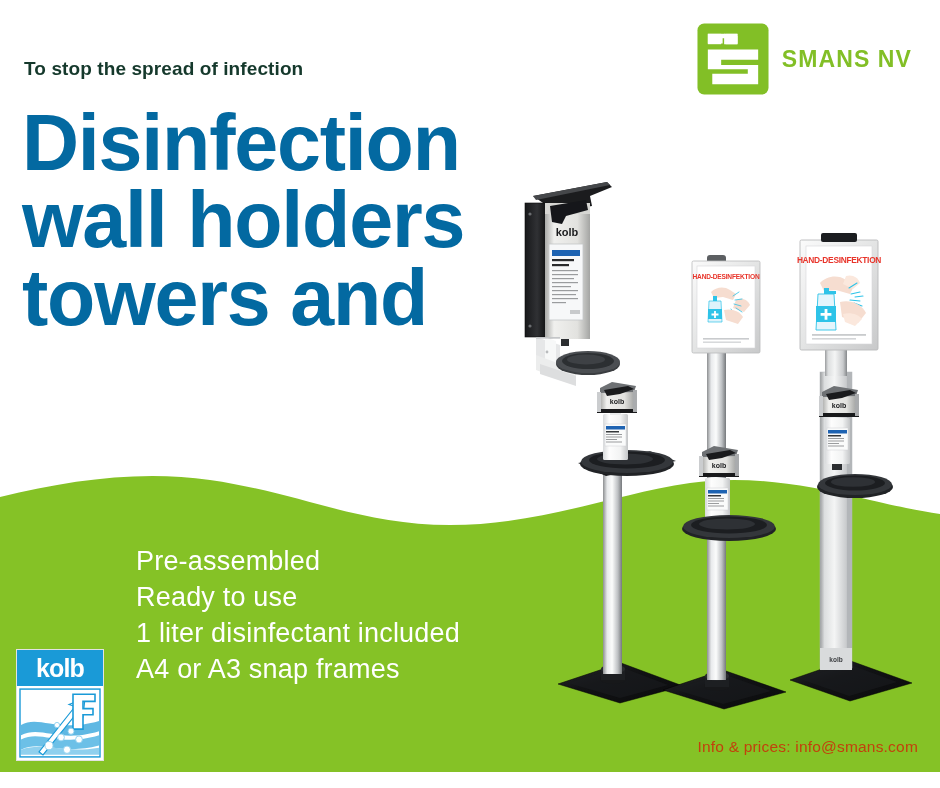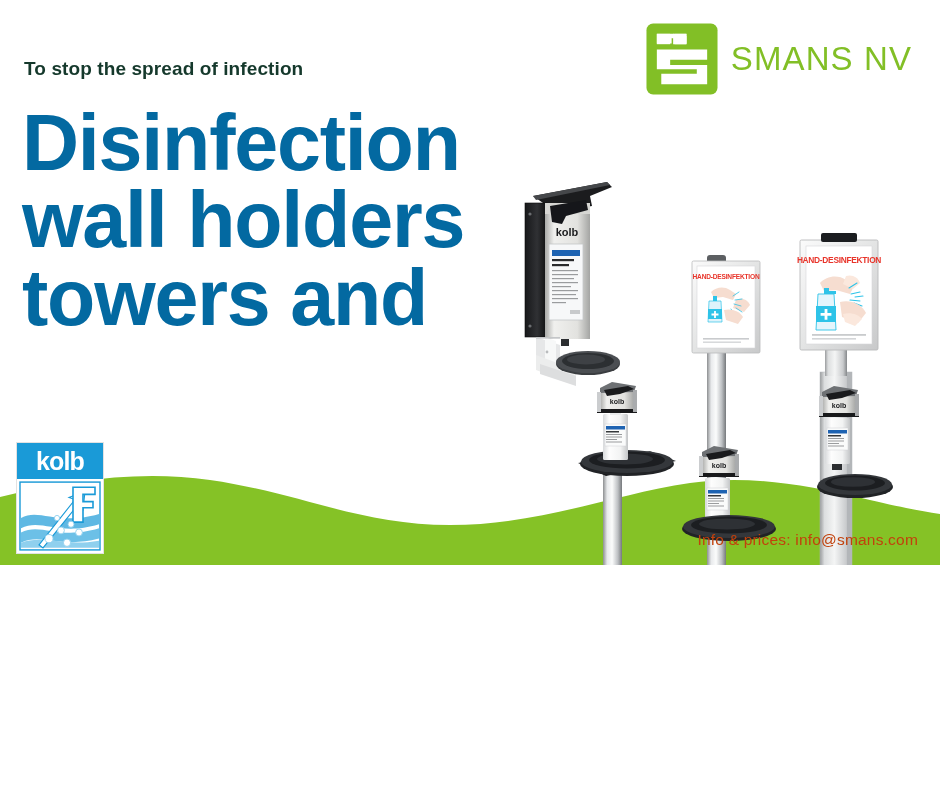--- a/index.html
+++ b/index.html
@@ -8,21 +8,21 @@
     width: 940px;
     height: 788px;
     overflow: hidden;
     background: #ffffff;
     font-family: "Liberation Sans", sans-serif;
   }
 
   #poster {
     position: relative;
     width: 940px;
-    height: 565px;
+    height: 772px;
     background: #ffffff;
     overflow: hidden;
   }
 
   
   .wave-layer {
     position: absolute;
     left: 0; top: 0;
     width: 940px; height: 788px;
     z-index: 1;
@@ -56,22 +56,22 @@
   .smans-logo {
     position: absolute;
     right: 28px; top: 22px;
     z-index: 6;
     display: flex;
     align-items: center;
     gap: 12px;
   }
   .smans-mark { width: 74px; height: 74px; display: block; }
   .smans-name {
-    font-size: 33px;
-    font-weight: normal;
+    font-size: 23px;
+    font-weight: bold;
     color: #82bf26;
     letter-spacing: 1.1px;
   }
 
   
   .features {
     position: absolute;
     left: 136px; top: 543px;
     z-index: 6;
   }
@@ -443,20 +443,26 @@
         <rect x="832" y="464" width="10" height="6" fill="#2c2e31"></rect>
 
         <ellipse cx="855" cy="487" rx="38" ry="11" fill="#212326"></ellipse>
         <ellipse cx="855" cy="484.5" rx="37" ry="10.5" fill="#34373b"></ellipse>
         <ellipse cx="855" cy="483" rx="30" ry="7.5" fill="#1c1e21"></ellipse>
         <ellipse cx="853" cy="482" rx="22" ry="4.8" fill="#2e3135"></ellipse>
       </g>
     </svg>
   </div>
 
+  <div class="features">
+    <div class="feature-item">Pre-assembled</div>
+    <div class="feature-item">Ready to use</div>
+    <div class="feature-item">1 liter disinfectant included</div>
+    <div class="feature-item">A4 or A3 snap frames</div>
+  </div>
 
   <div class="contact">Info &amp; prices: info@smans.com</div>
 
   <div class="kolb-logo">
     <div class="kolb-bar">
       <span class="kolb-word">kolb</span>
     </div>
     <div class="kolb-art">
       <svg viewBox="0 0 86 72" preserveAspectRatio="none">
         <rect x="3" y="3" width="80" height="66" fill="#ffffff" stroke="#1a9ad7" stroke-width="1.4"></rect>

